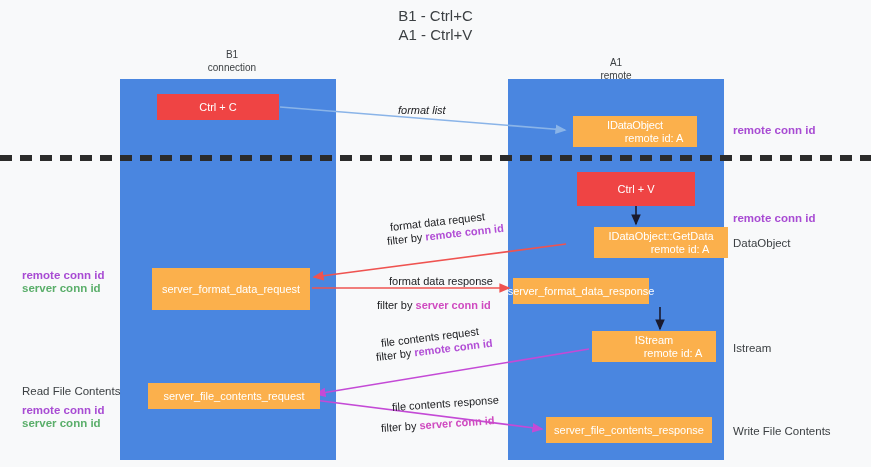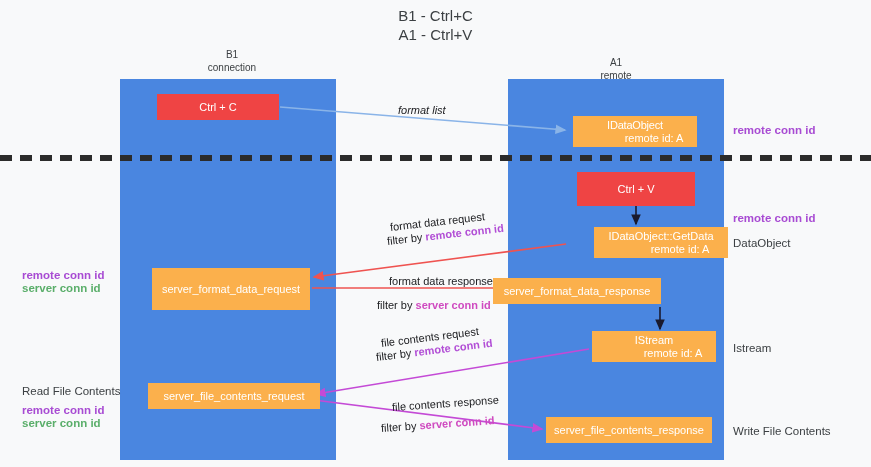--- a/index.html
+++ b/index.html
@@ -135,21 +135,21 @@
         <path d="M 314 400 L 542 429" stroke="#c44ad6" stroke-width="1.6" fill="none" marker-end="url(#ah-purple)"></path>
       </g>
   </svg>
 
   <div id="nodes-layer">
       <div class="node green" style="left: 157px; top: 94px; width: 122px; height: 26px;"><span>Ctrl + C</span></div>
       <div class="node orange" style="left: 573px; top: 116px; width: 124px; height: 31px;"><span style="letter-spacing: -0.2px;">IDataObject</span><span class="l2">remote id: A</span></div>
       <div class="node green" style="left: 577px; top: 172px; width: 118px; height: 34px;"><span>Ctrl + V</span></div>
       <div class="node orange" style="left: 570px; top: 227px; width: 134px; height: 31px; margin-left: 24px;"><span>IDataObject::GetData</span><span class="l2">remote id: A</span></div>
       <div class="node orange" style="left: 152px; top: 268px; width: 158px; height: 42px;"><span>server_format_data_request</span></div>
-      <div class="node orange" style="left: 493px; top: 278px; width: 168px; height: 26px;"><span>server_format_data_response</span></div>
+      <div class="node orange" style="left: 513px; top: 278px; width: 136px; height: 26px;"><span>server_format_data_response</span></div>
       <div class="node orange" style="left: 592px; top: 331px; width: 124px; height: 31px;"><span>IStream</span><span class="l2">remote id: A</span></div>
       <div class="node orange" style="left: 148px; top: 383px; width: 172px; height: 26px;"><span>server_file_contents_request</span></div>
       <div class="node orange" style="left: 546px; top: 417px; width: 166px; height: 26px;"><span>server_file_contents_response</span></div>
     </div>
 
   <div class="divider"></div>
 
   <div id="side-labels-layer">
       <div class="side-label purple" style="left: 733px; top: 123px;">remote conn id</div>
       <div class="side-label purple" style="left: 733px; top: 211px;">remote conn id</div>

